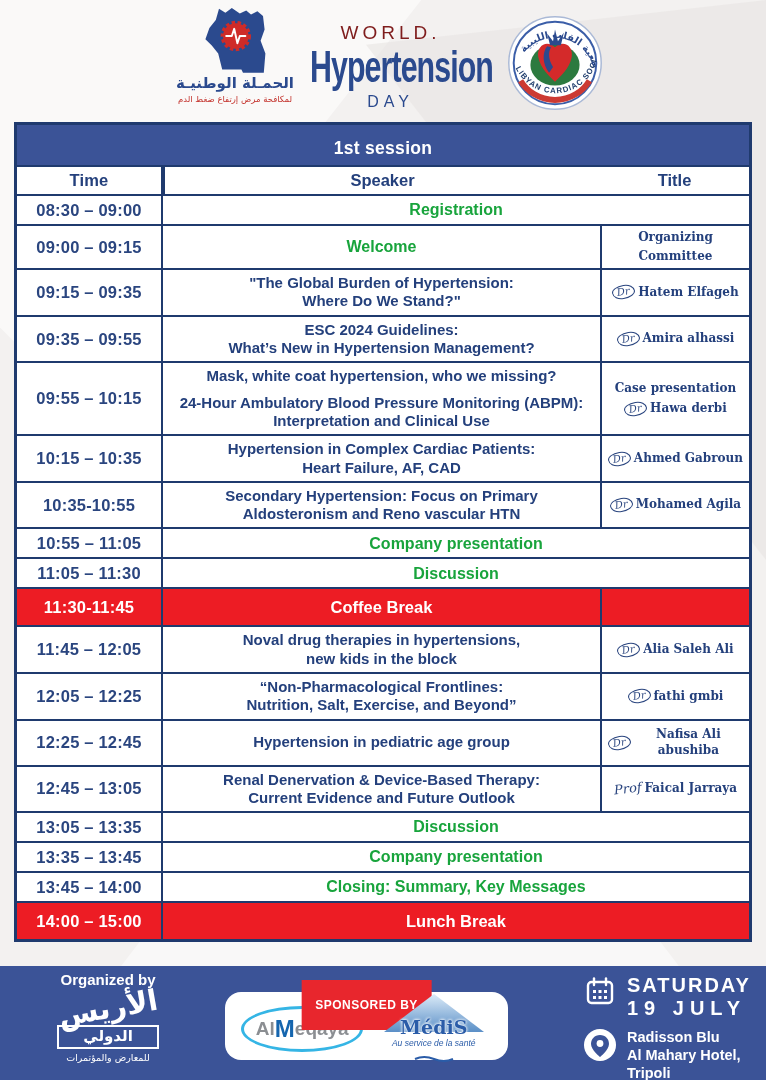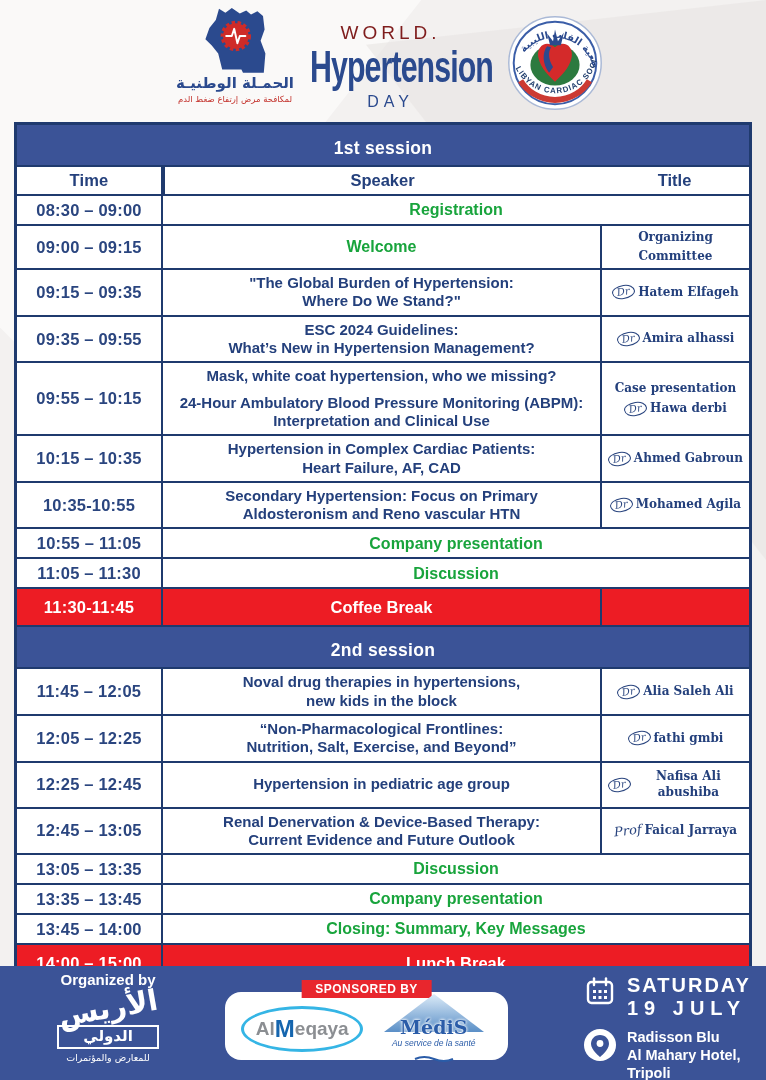--- a/index.html
+++ b/index.html
@@ -54,21 +54,21 @@
   .prof-badge{font-family:"DejaVu Serif",serif;font-style:italic;font-size:13px;color:#2a457f;display:inline-block;transform:rotate(-6deg);}
 
   
   .ftr{position:absolute;left:0;top:966px;width:766px;height:114px;background:var(--footer-blue);}
   .org{position:absolute;left:28px;top:5px;width:160px;text-align:center;color:#fff;}
   .org-label{font-weight:bold;font-size:15px;}
   .org-callig{font-family:"DejaVu Sans",sans-serif;font-weight:bold;font-size:29px;line-height:1;transform:rotate(-10deg);margin-top:6px;}
   .org-box{display:inline-block;border:2px solid #fff;padding:0 24px 2px;font-family:"DejaVu Sans",sans-serif;font-weight:bold;font-size:15px;margin-top:2px;}
   .org-sub{font-family:"DejaVu Sans",sans-serif;font-size:9.5px;margin-top:3px;}
   .pill{position:absolute;left:225px;top:26px;width:283px;height:68px;background:#fff;border-radius:16px;display:flex;align-items:center;justify-content:space-around;padding:8px 10px 2px;}
-  .sp-badge{position:absolute;left:50%;top:-12px;transform:translateX(-50%);background:var(--sponsor-red);color:#fff;font-weight:bold;font-size:12px;letter-spacing:.5px;padding:2px 14px;white-space:nowrap;}
+  .sp-badge{position:absolute;left:50%;top:-12px;transform:translateX(-50%);background:var(--sponsor-red);color:#fff;font-weight:bold;font-size:12px;letter-spacing:.5px;padding:18px 14px;white-space:nowrap;}
   .almeqaya{width:122px;height:46px;border:3px solid #35b5e5;border-radius:50%;display:flex;align-items:center;justify-content:center;font-weight:bold;font-size:19px;color:var(--almeqaya-gray);}
   .almeqaya .m{color:var(--almeqaya-blue);font-size:24px;}
   .medis{width:116px;text-align:center;position:relative;}
   .medis-name{position:relative;margin-top:-22px;font-family:"DejaVu Serif",serif;font-weight:bold;font-size:19px;color:var(--medis-blue);text-shadow:0 0 3px #fff,0 0 3px #fff;}
   .medis-tag{font-style:italic;font-size:8.5px;color:var(--medis-blue);margin-top:0;}
   .when{position:absolute;left:583px;top:8px;color:#fff;}
   .when-row{display:flex;align-items:flex-start;gap:10px;}
   .when-txt .d1{font-weight:bold;font-size:20px;letter-spacing:2px;line-height:1.15;}
   .when-txt .d2{font-weight:bold;font-size:20px;letter-spacing:6px;line-height:1.15;}
   .where-row{display:flex;align-items:flex-start;gap:10px;margin-top:8px;}
@@ -246,21 +246,20 @@
       </div>
       <div class="trow r-break">
         <div class="cell c-time">11:30-11:45</div>
         <div class="cell c-title">
           <div class="tpara">
             <div>Coffee Break</div>
           </div>
         </div>
         <div class="cell c-speaker"></div>
       </div>
-      <div class="session-bar">2nd session</div>
       <div class="trow r-navy">
         <div class="cell c-time">11:45 – 12:05</div>
         <div class="cell c-title">
           <div class="tpara">
             <div>Noval drug therapies in hypertensions,</div>
             <div>new kids in the block</div>
           </div>
         </div>
         <div class="cell c-speaker">
           <div class="spk-line">

